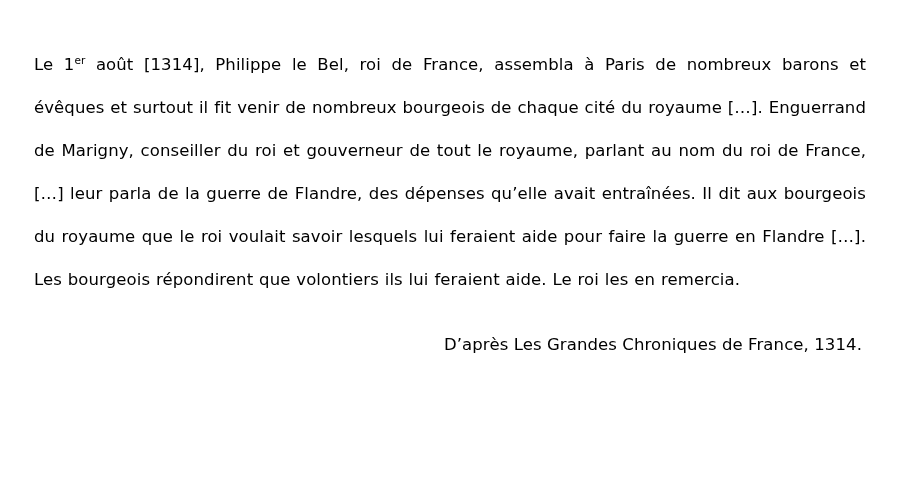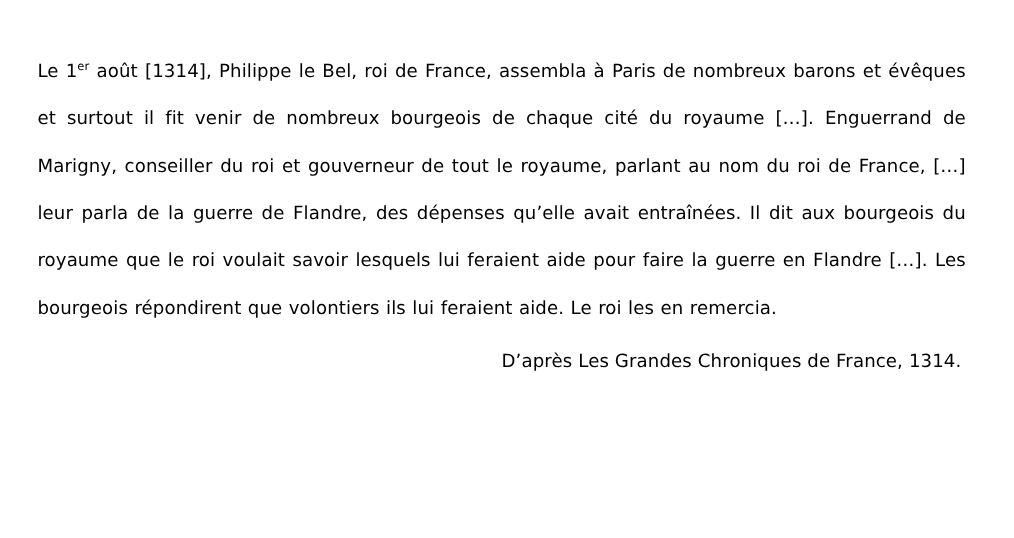--- a/index.html
+++ b/index.html
@@ -11,38 +11,38 @@
     width: 922px;
     height: 489px;
     font-family: "DejaVu Sans", sans-serif;
     color: #000000;
     overflow: hidden;
   }
   .page {
     width: 922px;
     height: 489px;
     box-sizing: border-box;
-    padding: 26px 44px 0 34px;
+    padding: 26px 56px 0 34px;
     position: relative;
   }
   .excerpt {
     font-size: 16.5px;
     line-height: 43px;
     text-align: justify;
     text-justify: inter-word;
     letter-spacing: 0.1px;
     word-spacing: 0.5px;
   }
   .excerpt sup {
     font-size: 10.5px;
     vertical-align: super;
     line-height: 0;
   }
   .source {
-    margin-top: 18px;
+    margin-top: 34px;
     font-size: 16.5px;
     text-align: right;
     padding-right: 4px;
     letter-spacing: 0.1px;
   }
 </style>
 </head>
 <body>
 
 <div class="page">

